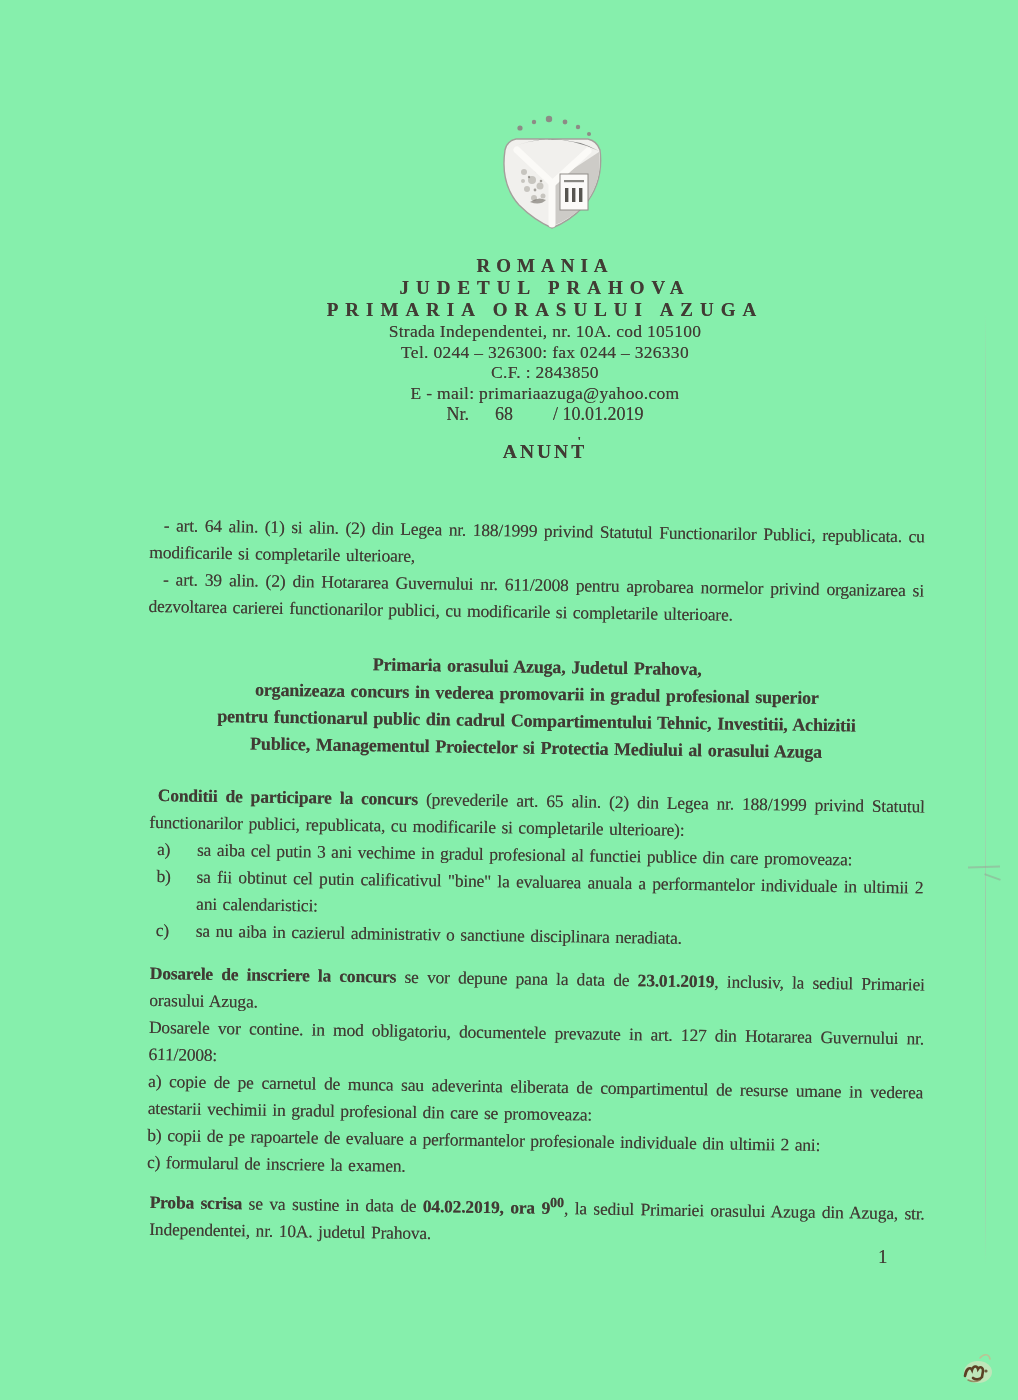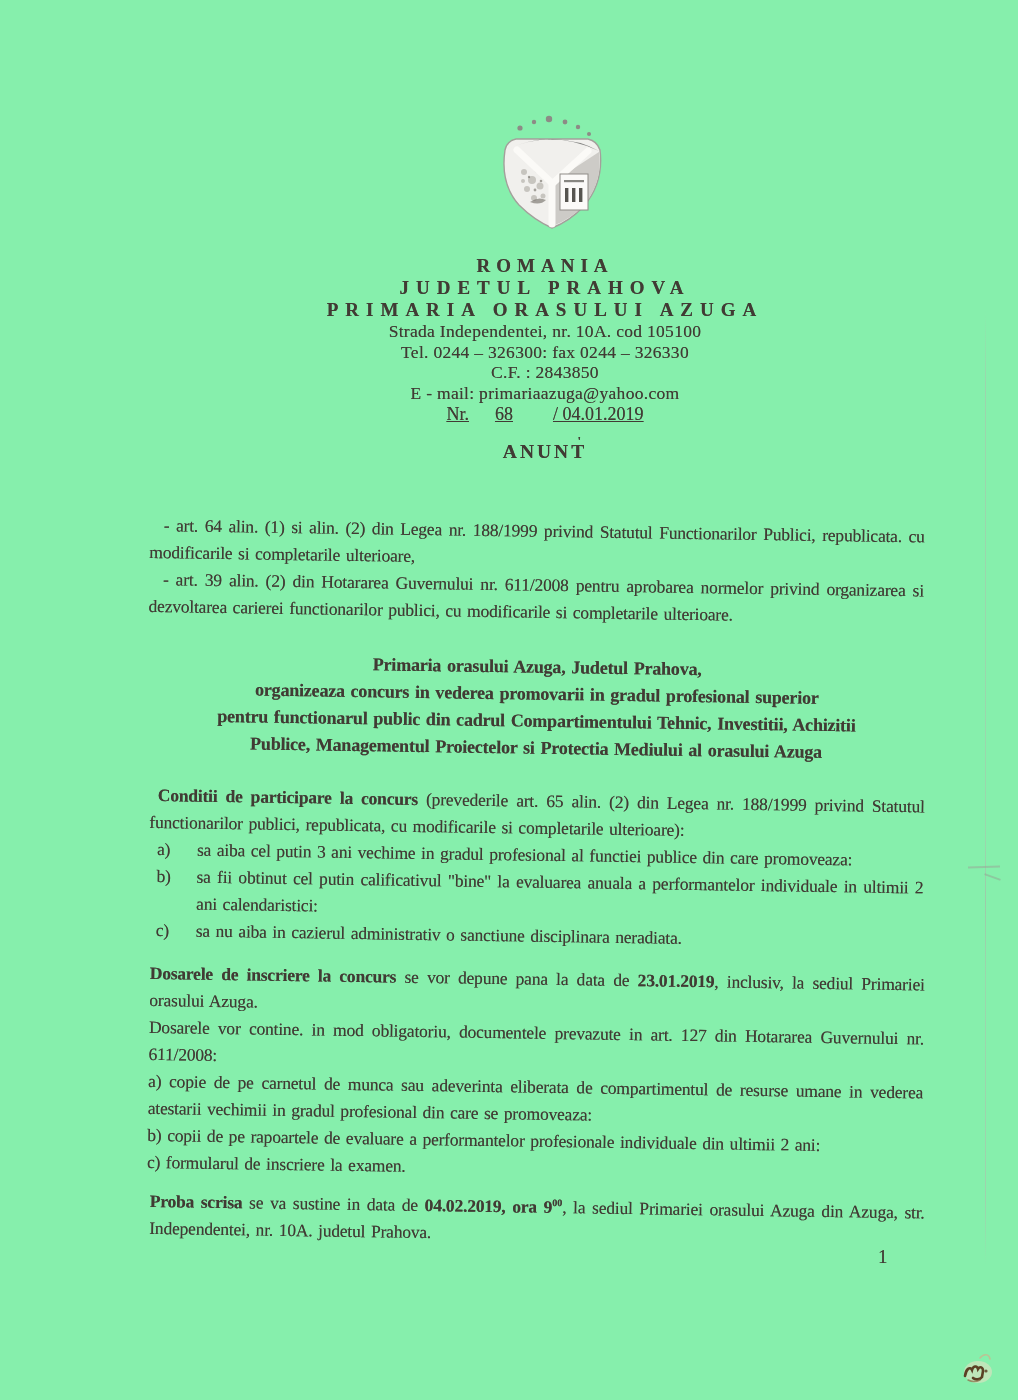--- a/index.html
+++ b/index.html
@@ -12,21 +12,21 @@
   }
   
   .logo{position:absolute;left:490px;top:110px;width:126px;height:128px;}
   .header{position:absolute;left:36px;top:250px;width:1018px;text-align:center;padding-top:5px;}
   .h-bold{font-weight:bold;font-size:19px;line-height:22px;white-space:nowrap;}
   .ls-country{letter-spacing:6px;}
   .ls-county{letter-spacing:7px;}
   .ls-institution{letter-spacing:7px;}
   .h-plain{font-size:17.5px;line-height:20.5px;letter-spacing:0.3px;white-space:nowrap;}
   .reg-line{font-size:18px;line-height:21px;margin-top:1px;}
-  .reg-line span{display:inline-block;text-decoration:underline;}
+  .reg-line span{display:inline-block;}
   .reg-number{margin-left:26px;}
   .reg-date{margin-left:40px;}
   
   .doc-title{
     position:absolute;left:36px;top:441px;width:1018px;text-align:center;
   }
   .doc-title .title-inner{
     position:relative;display:inline-block;font-weight:bold;font-size:19.5px;letter-spacing:3px;
   }
   .title-mark{position:absolute;top:-8px;right:6px;font-size:13px;letter-spacing:0;font-weight:bold;}
@@ -41,21 +41,21 @@
   .legal-item{text-indent:14px;}
   .block-announce{top:648px;text-align:center;}
   .announce-line{font-weight:bold;font-size:18px;line-height:27px;white-space:nowrap;letter-spacing:-0.2px;}
   .block-conditions{top:782px;}
   .cond-heading{text-indent:8px;}
   .cond-item{position:relative;padding-left:48px;text-align:justify;margin:0;}
   .cond-marker{position:absolute;left:8px;top:0;}
   .block-enroll{top:960px;}
   .block-exam{top:1183px;}
   b{font-weight:bold;}
-  sup.hour{font-size:10px;font-weight:bold;vertical-align:7px;letter-spacing:0;}
+  sup.hour{font-size:14px;font-weight:bold;vertical-align:7px;letter-spacing:0;}
   
   .page-number{position:absolute;left:878px;top:1246px;font-size:19px;}
   .artifact-vline{
     position:absolute;left:985px;top:310px;width:1px;height:955px;
     background:linear-gradient(180deg,rgba(190,188,182,0) 0%,rgba(183,180,174,0.45) 8%,
       rgba(183,180,174,0.4) 55%,rgba(175,172,166,0.55) 62%,rgba(183,180,174,0.4) 70%,
       rgba(183,180,174,0.5) 93%,rgba(190,188,182,0) 100%);
   }
   .artifact-dash{position:absolute;left:968px;top:866px;width:32px;height:2px;
     background:rgba(158,154,148,0.45);transform:rotate(-2deg);}
@@ -126,21 +126,21 @@
 
   <div class="header">
     <div class="h-bold ls-country">ROMANIA</div>
     <div class="h-bold ls-county">JUDETUL PRAHOVA</div>
     <div class="h-bold ls-institution">PRIMARIA ORASULUI AZUGA</div>
     <div class="h-plain">Strada Independentei, nr. 10A. cod 105100</div>
     <div class="h-plain">Tel. 0244 – 326300: fax 0244 – 326330</div>
     <div class="h-plain">C.F. : 2843850</div>
     <div class="h-plain">E - mail: primariaazuga@yahoo.com</div>
     <div class="reg-line">
-      <span>Nr.</span><span class="reg-number">68</span><span class="reg-date">/ 04.01.2019</span>
+      <span>Nr.</span><span class="reg-number">68</span><span class="reg-date">/ 10.01.2019</span>
     </div>
   </div>
 
   <div class="doc-title">
     <span class="title-inner">
       <span>ANUNT</span>
       <span class="title-mark">'</span>
     </span>
   </div>
 

